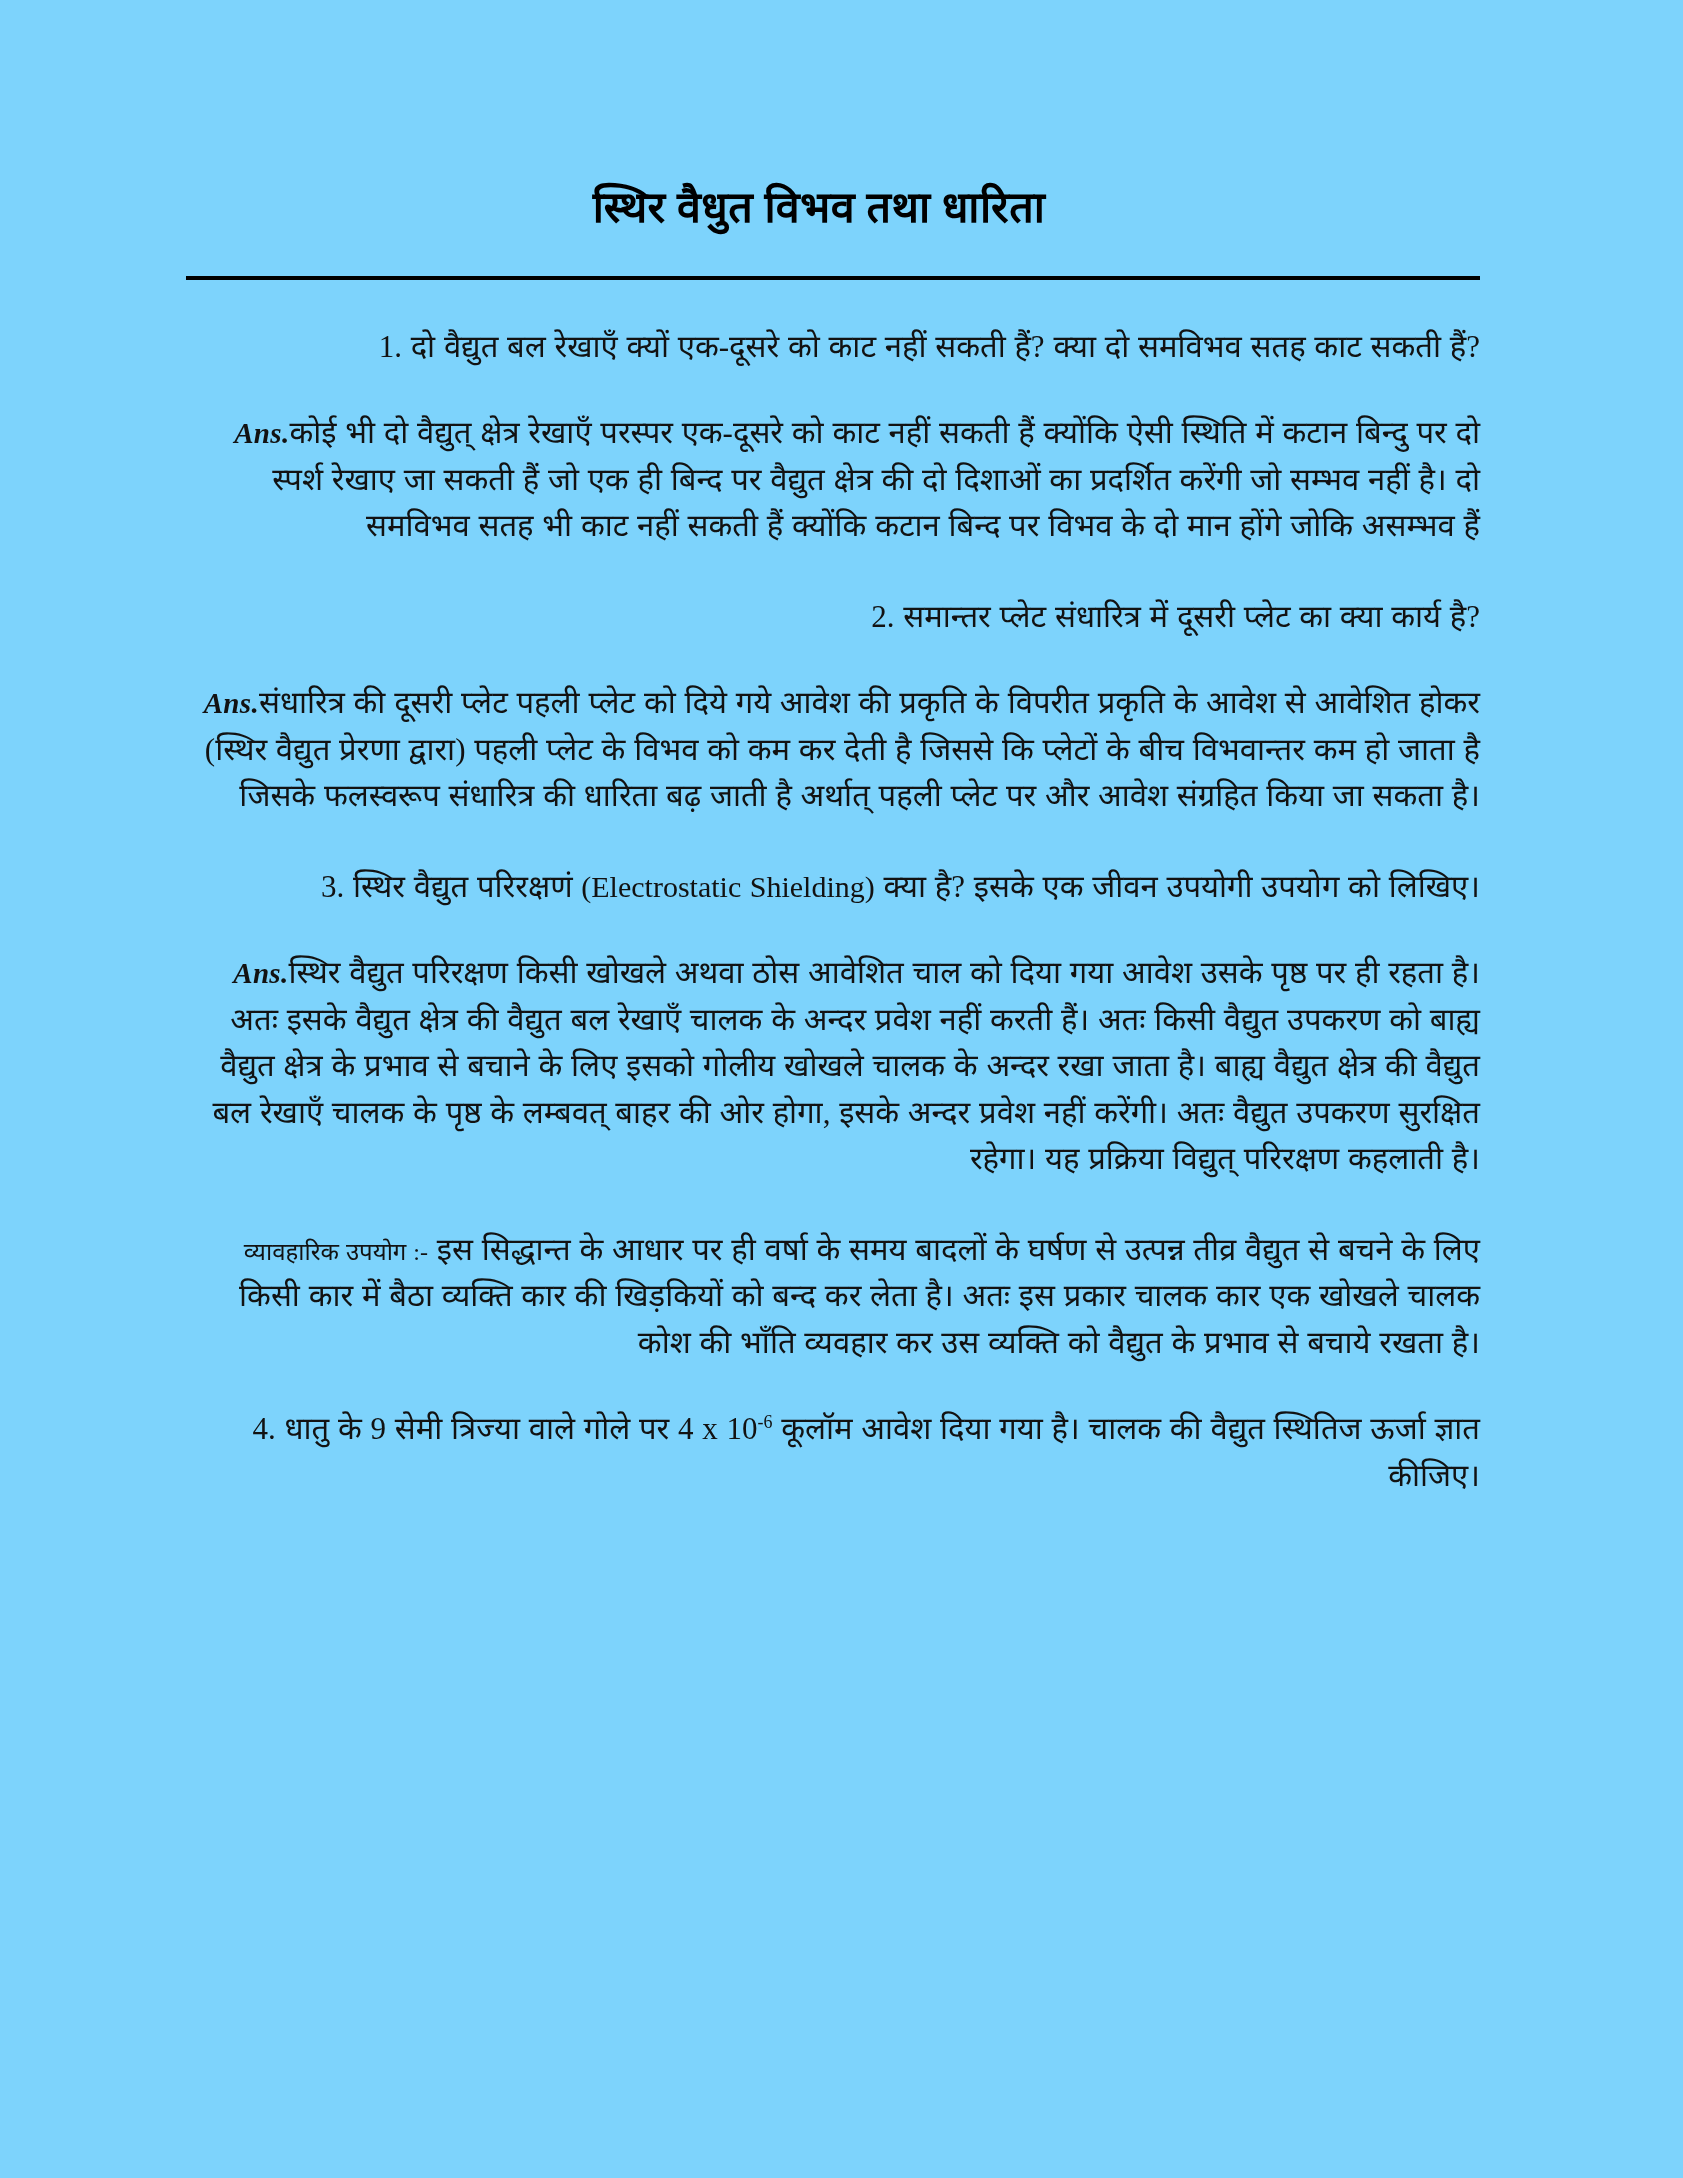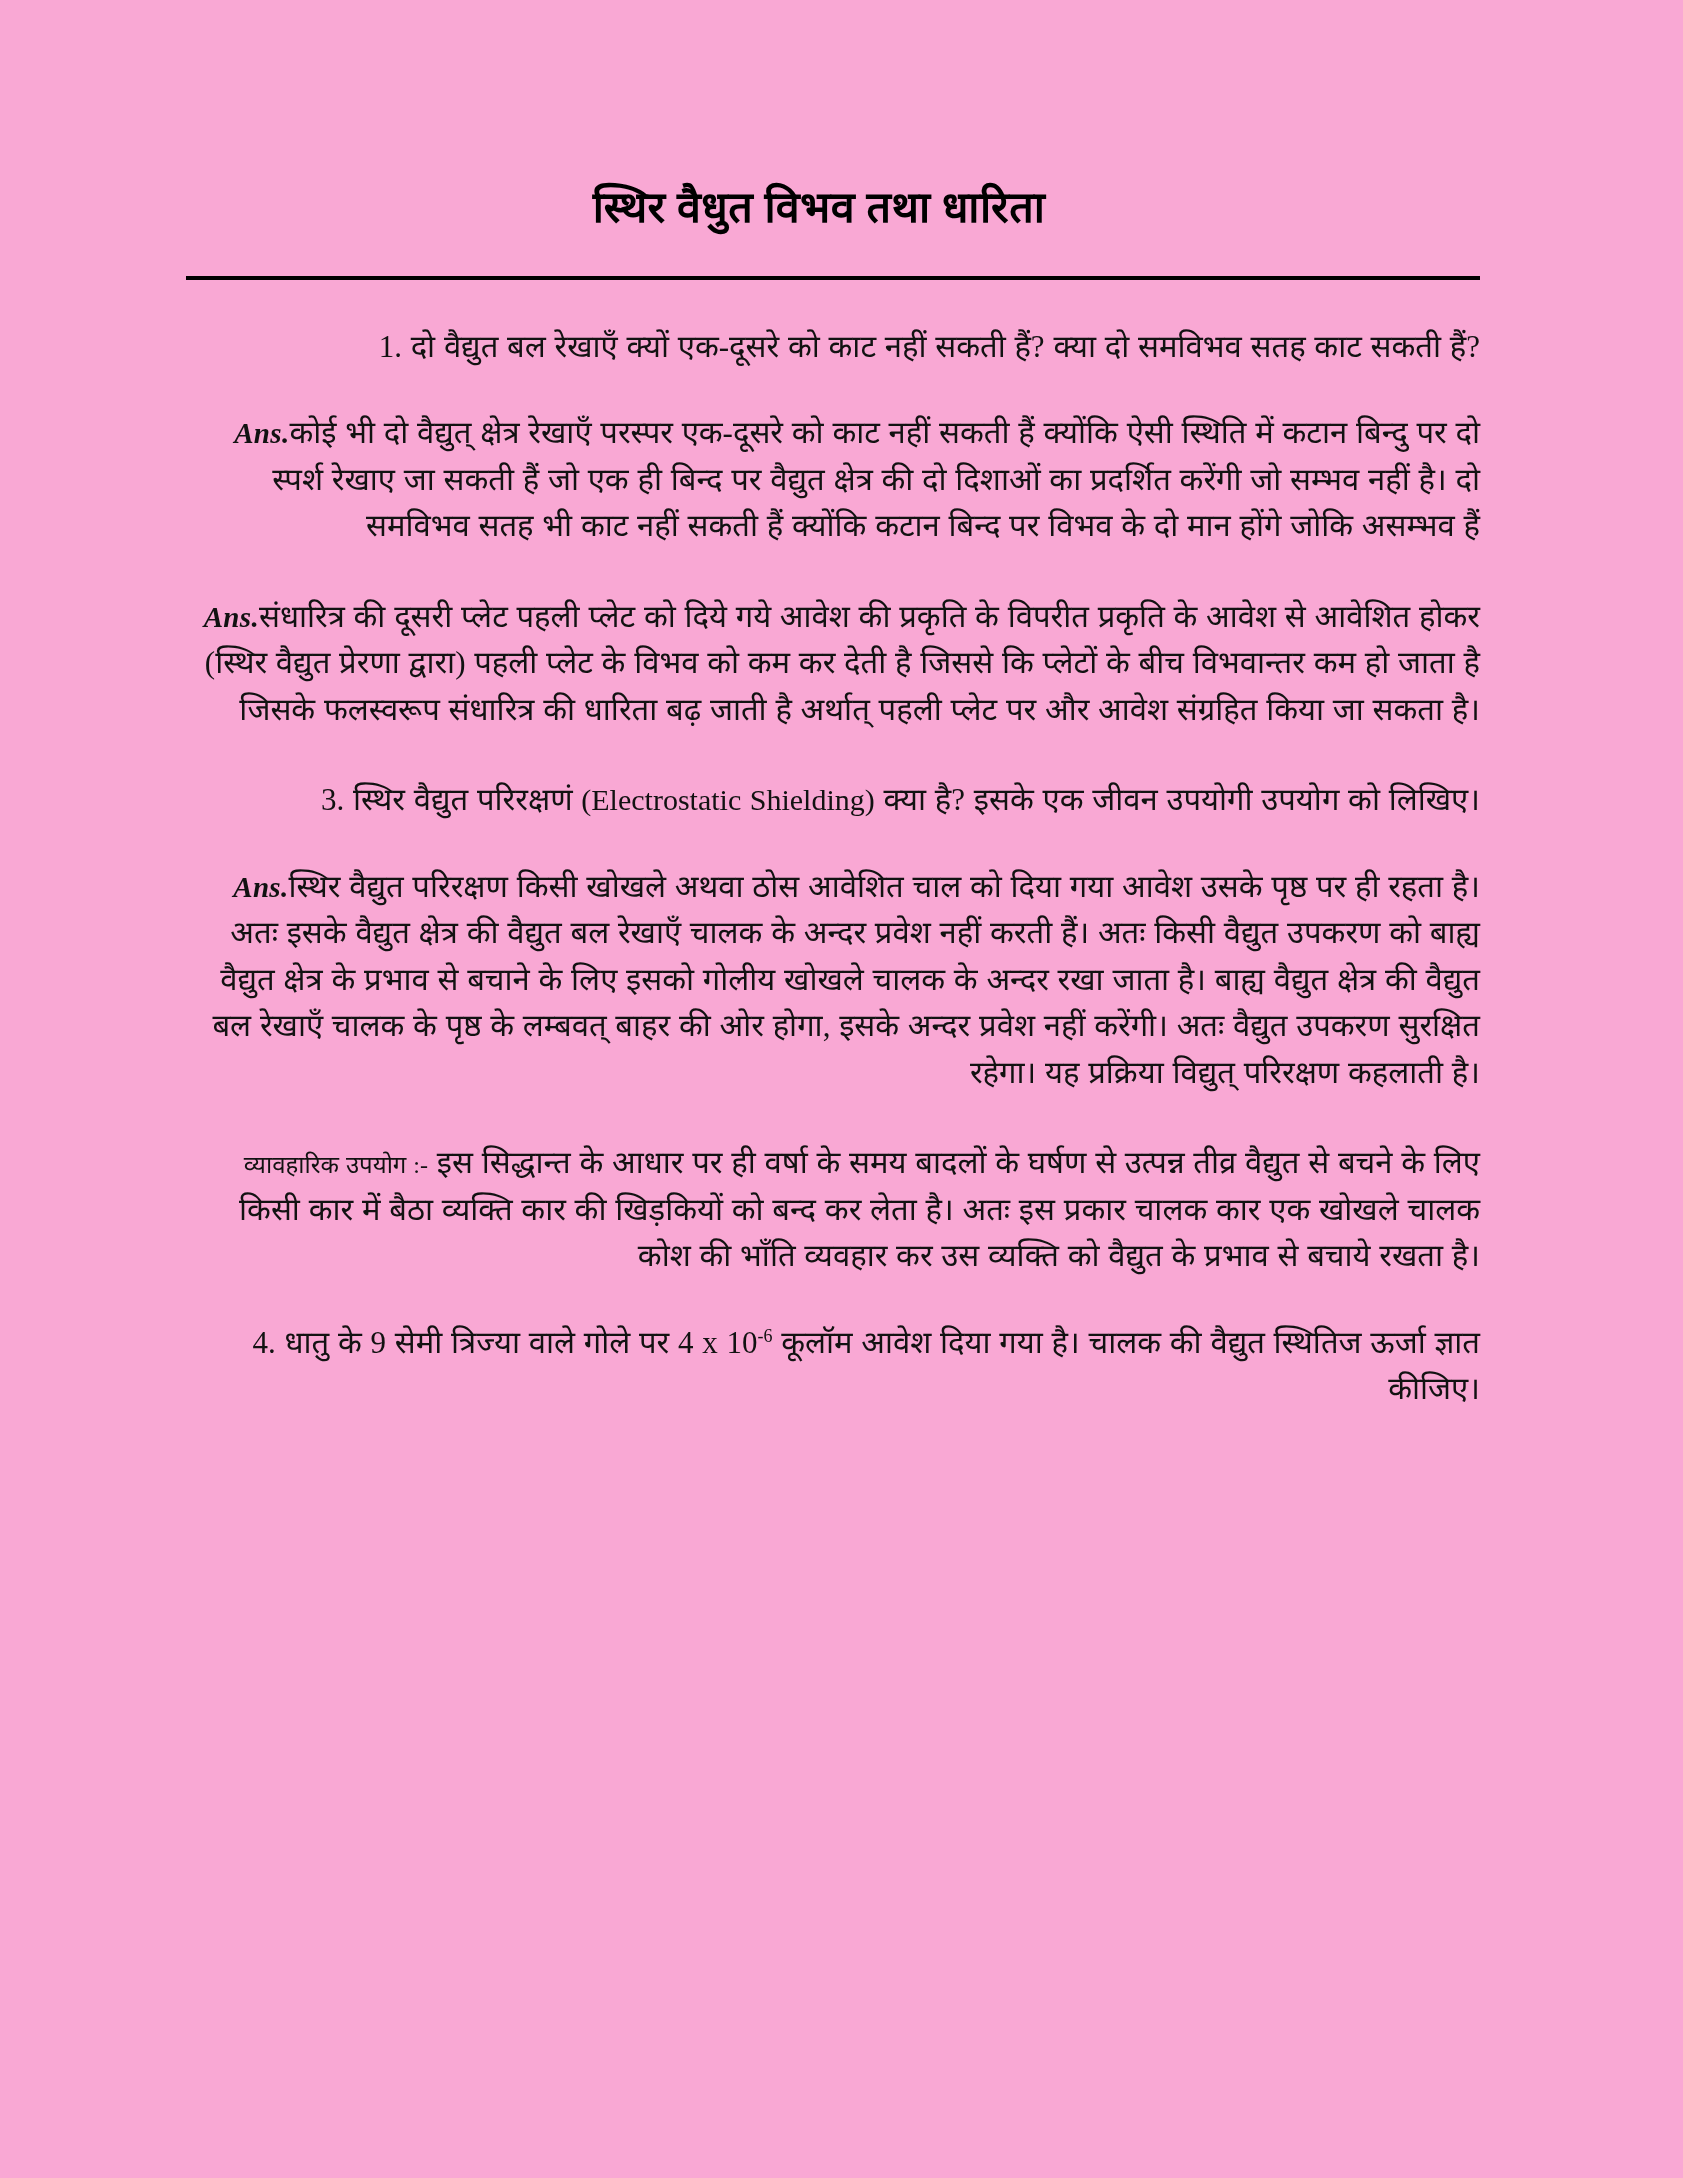--- a/index.html
+++ b/index.html
@@ -14,21 +14,21 @@
     font-family: "Liberation Serif", "DejaVu Serif", serif;
     color: #111111;
     -webkit-font-smoothing: antialiased;
   }
 
   .page {
     position: relative;
     box-sizing: border-box;
     width: 1683px;
     height: 2178px;
-    background: #f9a8d4;
+    background: #7dd3fc;
     padding: 0;
     overflow: hidden;
   }
 
   .page-inner {
     box-sizing: border-box;
     padding: 183px 203px 0 186px;
   }
 
   
@@ -110,20 +110,23 @@
     <div class="content">
 
       <p class="block question">
         <span>1. दो वैद्युत बल रेखाएँ क्यों एक-दूसरे को काट नहीं सकती हैं? क्या दो समविभव सतह काट सकती हैं?</span>
       </p>
 
       <p class="block answer">
         <span class="ans-label">Ans.</span><span>कोई भी दो वैद्युत् क्षेत्र रेखाएँ परस्पर एक-दूसरे को काट नहीं सकती हैं क्योंकि ऐसी स्थिति में कटान बिन्दु पर दो स्पर्श रेखाए जा सकती हैं जो एक ही बिन्द पर वैद्युत क्षेत्र की दो दिशाओं का प्रदर्शित  करेंगी जो सम्भव नहीं है। दो समविभव सतह भी काट नहीं सकती हैं क्योंकि कटान बिन्द पर विभव के दो मान होंगे जोकि असम्भव हैं</span>
       </p>
 
+      <p class="block question">
+        <span>2. समान्तर प्लेट संधारित्र में दूसरी प्लेट का क्या कार्य है?</span>
+      </p>
 
       <p class="block answer">
         <span class="ans-label">Ans.</span><span>संधारित्र की दूसरी प्लेट पहली प्लेट को दिये गये आवेश की प्रकृति के विपरीत प्रकृति के आवेश से आवेशित होकर (स्थिर वैद्युत प्रेरणा द्वारा) पहली प्लेट के विभव को कम कर देती है जिससे कि प्लेटों के बीच विभवान्तर कम हो जाता है जिसके फलस्वरूप संधारित्र की धारिता बढ़ जाती है अर्थात् पहली प्लेट पर और आवेश संग्रहित किया जा सकता है।</span>
       </p>
 
       <p class="block question">
         <span>3. स्थिर वैद्युत परिरक्षणं </span><span class="en">(Electrostatic Shielding)</span><span> क्या है? इसके एक जीवन उपयोगी उपयोग को लिखिए।</span>
       </p>
 
       <p class="block answer">

